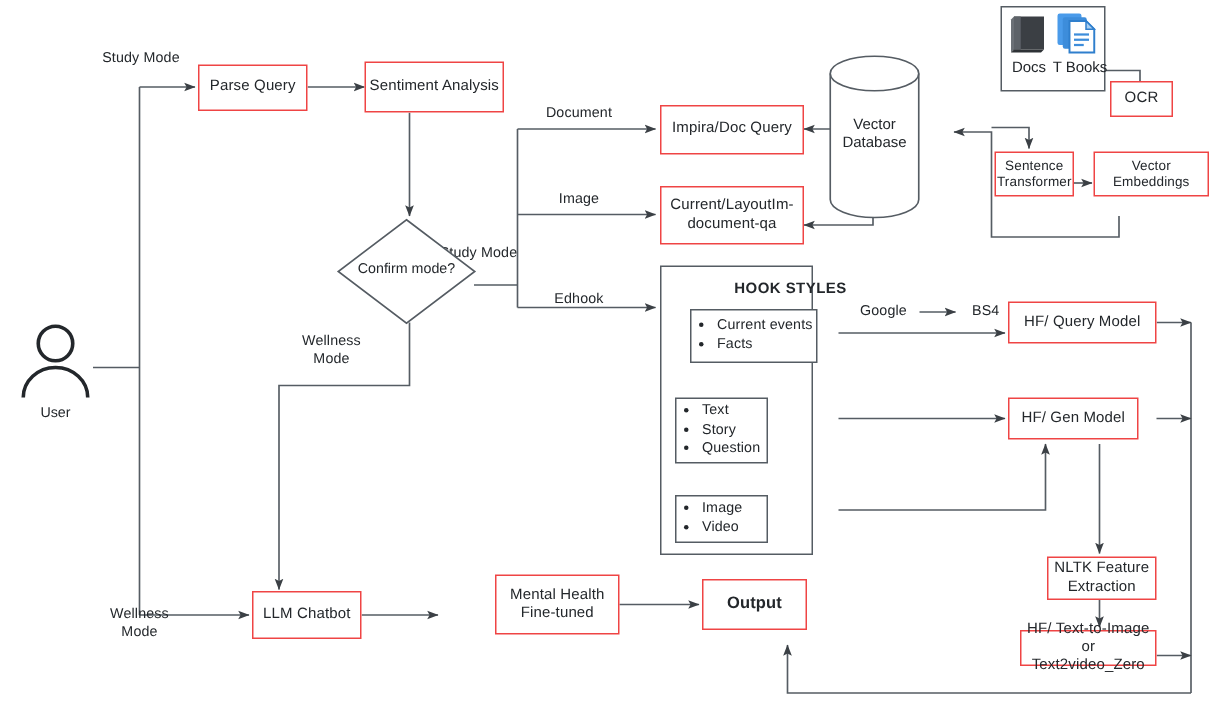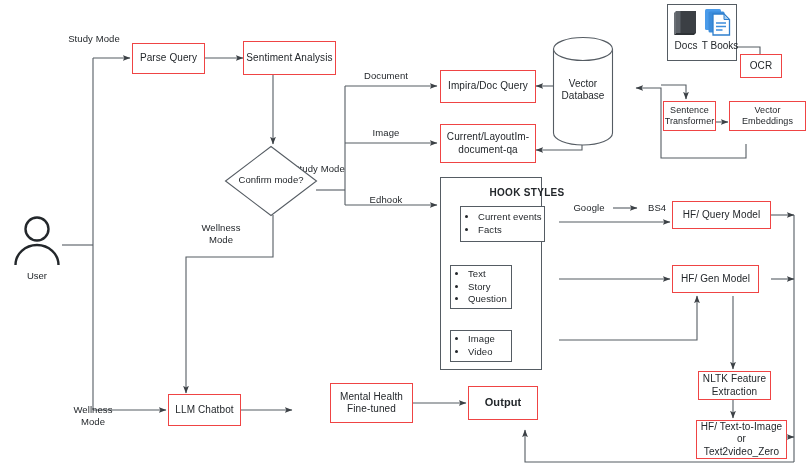--- a/index.html
+++ b/index.html
@@ -294,21 +294,21 @@
       <li>Video</li>
     </ul>
   </div>
 
   <div class="node" style="left:672px; top:201px; width:99px; height:28px;">HF/ Query Model</div>
 
   <div class="node" style="left:672px; top:265px; width:87px; height:28px;">HF/ Gen Model</div>
 
   <div class="node" style="left:698px; top:371px; width:73px; height:29px;">NLTK Feature Extraction</div>
 
-  <div class="node" style="left:680px; top:420px; width:91px; height:39px;margin-left:16px;">HF/ Text-to-Image or Text2video_Zero</div>
+  <div class="node" style="left:680px; top:420px; width:91px; height:24px;">HF/ Text-to-Image or Text2video_Zero</div>
 
   <div class="node" style="left:168px; top:394px; width:73px; height:32px;">LLM Chatbot</div>
 
   <div class="node" style="left:294px; top:383px; width:83px; height:40px;margin-left:36px;">Mental Health Fine-tuned</div>
 
   <div class="node bold" style="left:468px; top:386px; width:70px; height:34px;">Output</div>
 
 </div>
 
 </body></html>

